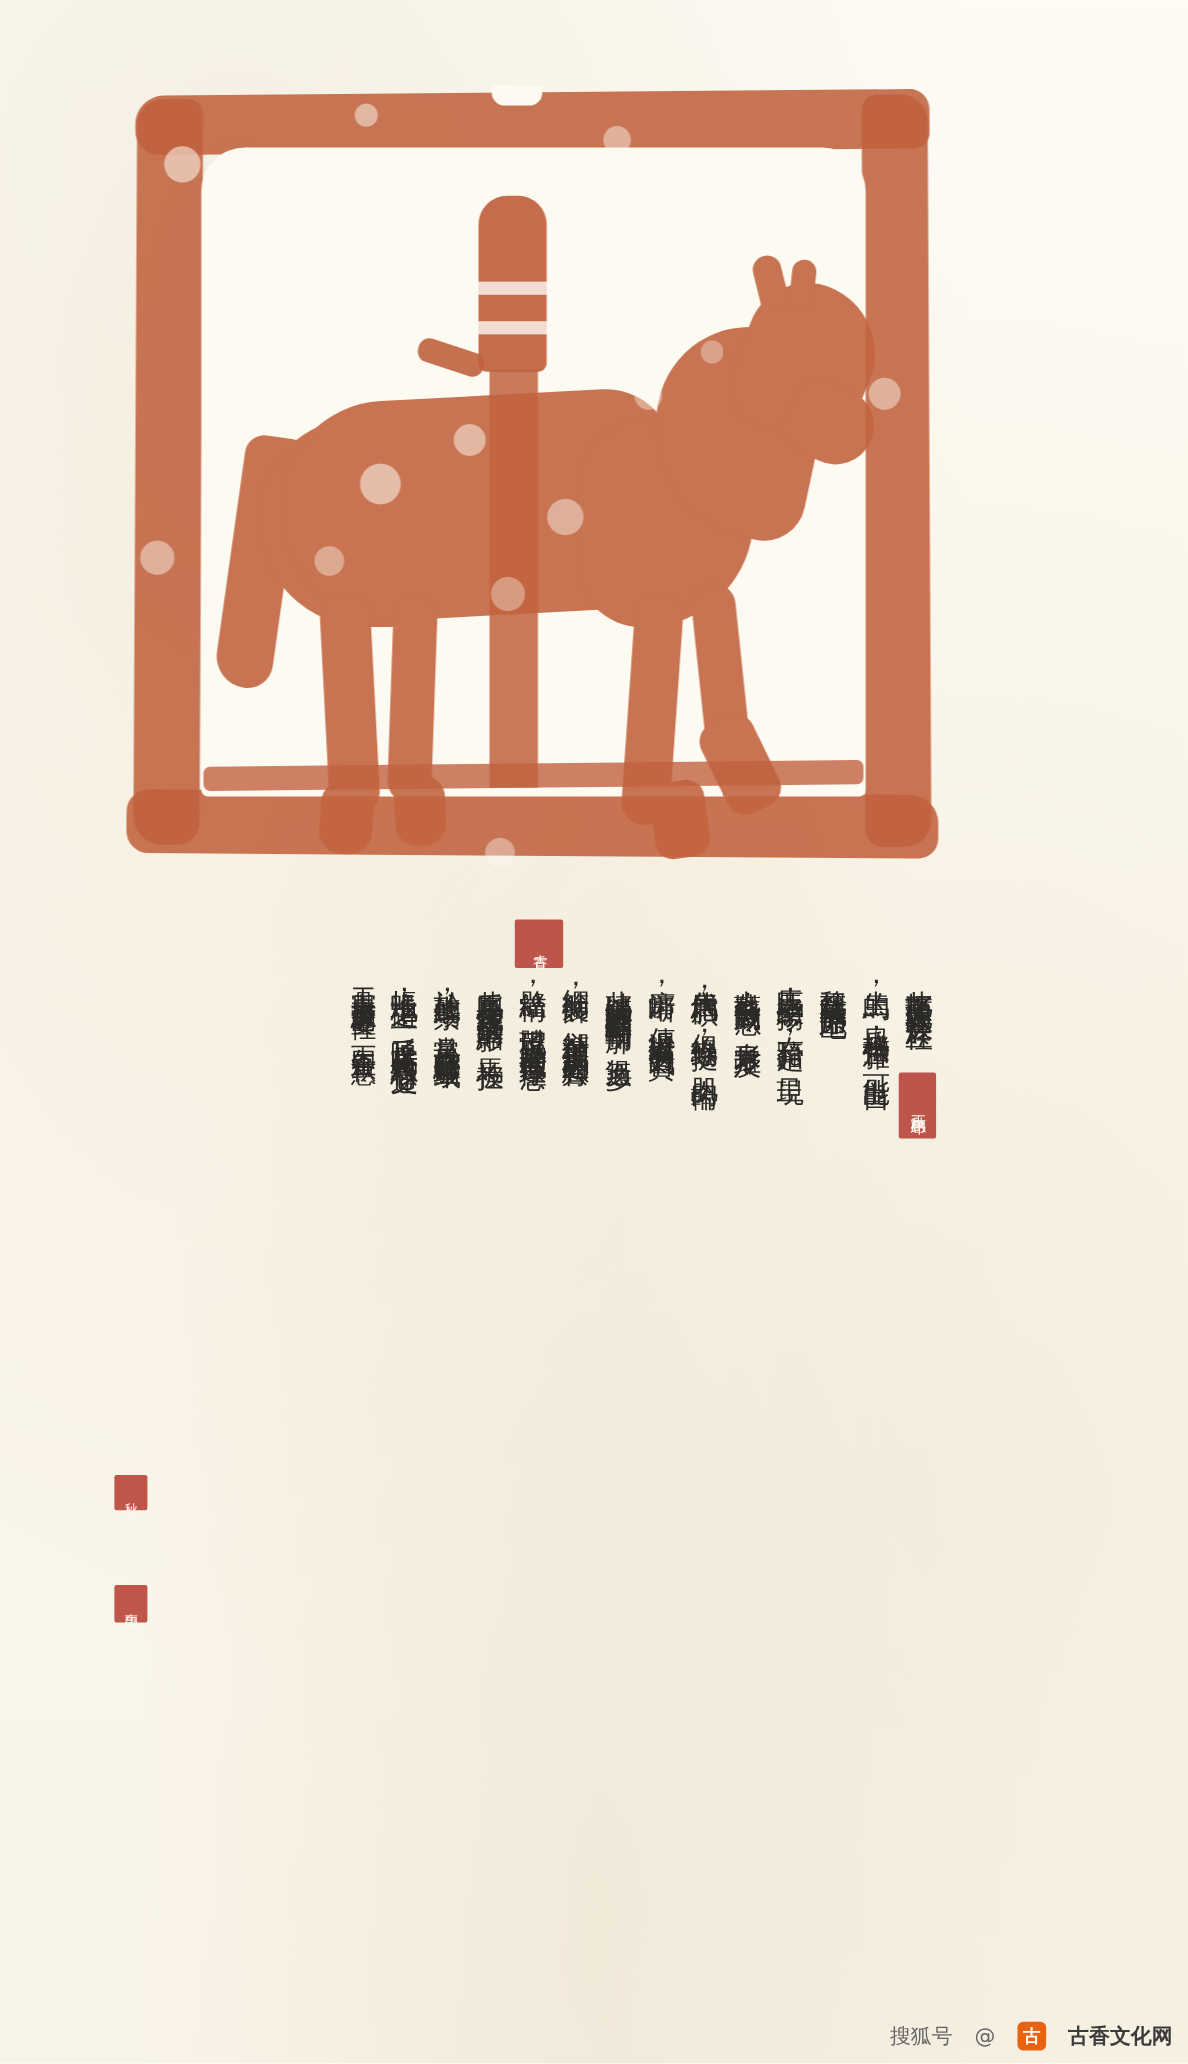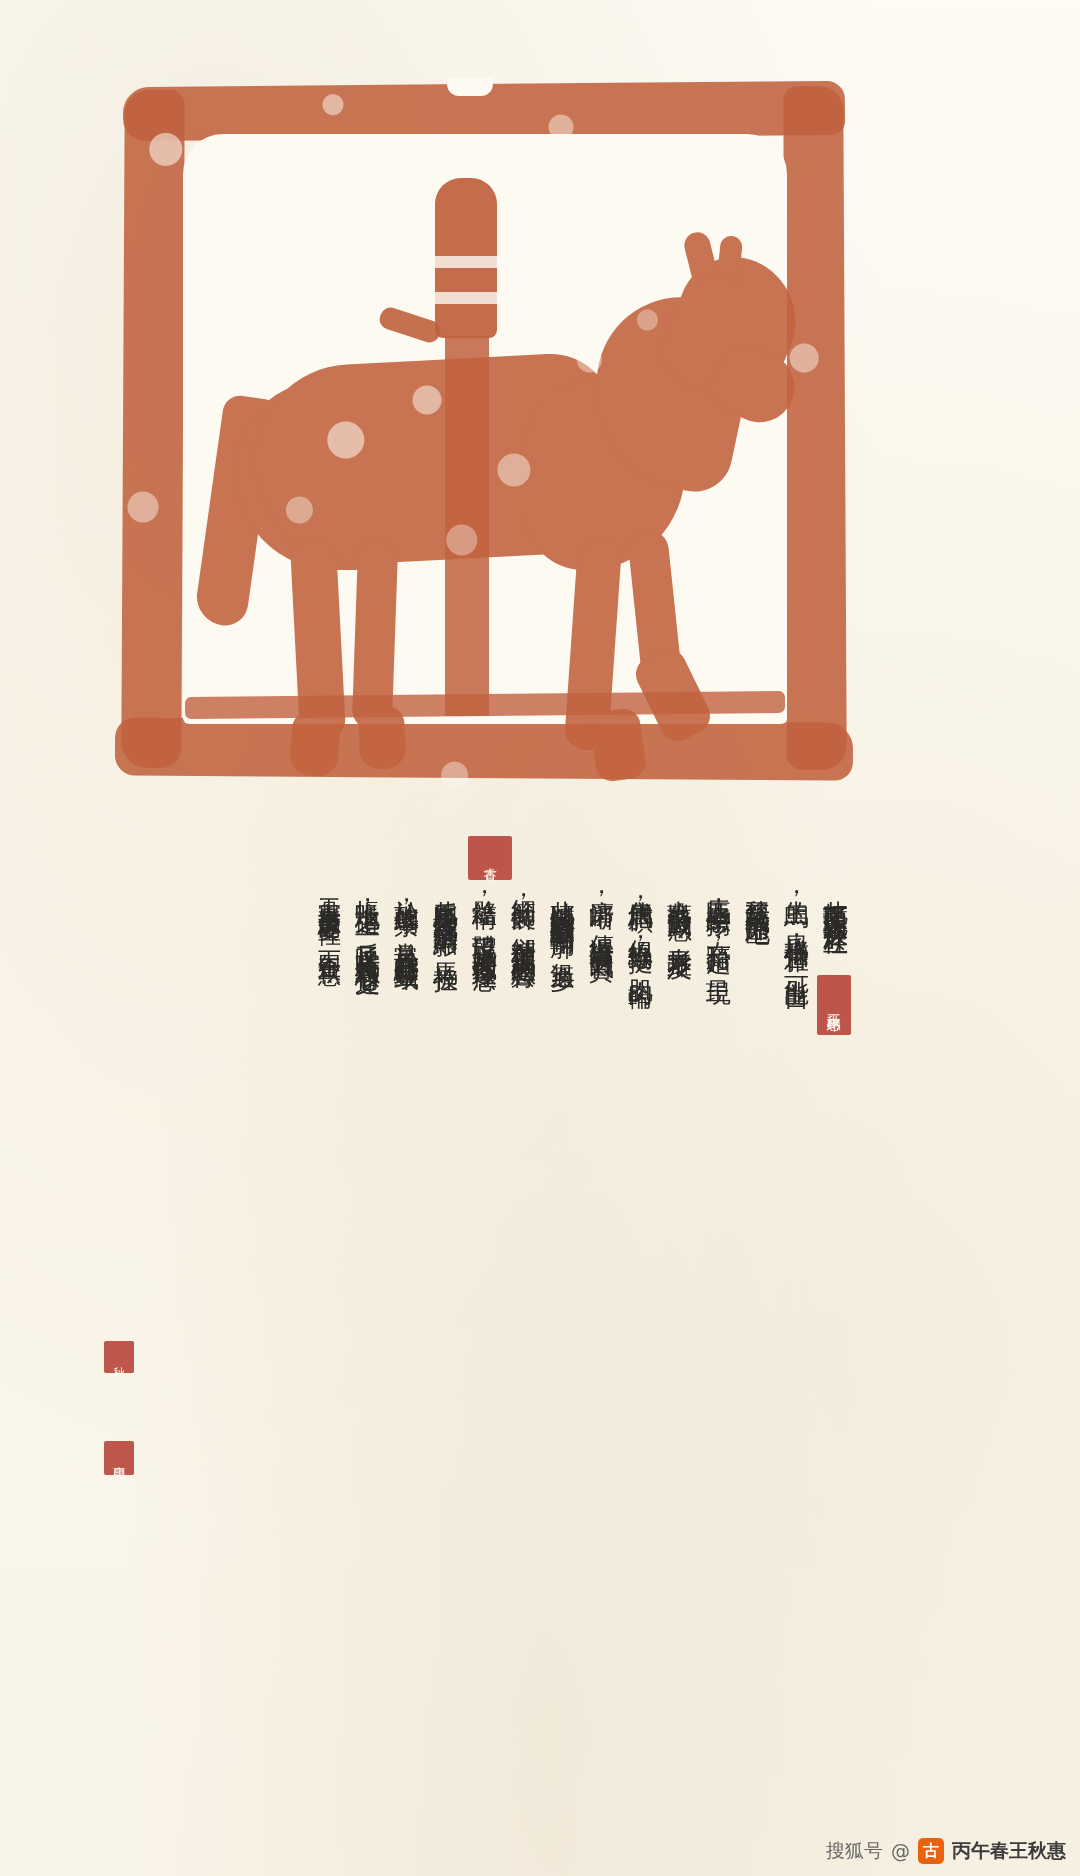--- a/index.html
+++ b/index.html
@@ -234,21 +234,21 @@
   .col.short { align-self: flex-start; }
   .col.sig { font-size: 23px; }
 
   
   .watermark {
     position: absolute;
     right: 14px;
     bottom: 12px;
     display: flex;
     align-items: center;
-    gap: 8px;
+    gap: 20px;
     color: #5a5a5a;
     font-family: "DejaVu Sans", sans-serif;
     font-size: 19px;
   }
   .wm-label { color: #666; }
   .wm-logo {
     width: 26px; height: 26px; border-radius: 5px;
     background: #e8620f;
     display: flex; align-items: center; justify-content: center;
     color: #fff; font-size: 16px; font-weight: bold;
@@ -321,15 +321,15 @@
     <div class="col">此系馬圖是古代社會生活的縮影。馬被拴</div>
     <div class="col">於柱上的場景，常見於貴族宅邸驛站或軍</div>
     <div class="col">帳邊地之磚上，反映了當時馬作為核心交通</div>
     <div class="col sig">工具與軍事資源的重要性。丙午春王秋惠</div>
   </div>
 
   <div class="watermark">
     <span class="wm-label">搜狐号</span>
     <span class="wm-label">@</span>
     <span class="wm-logo">古</span>
-    <span class="wm-brand">丙午春王秋惠</span>
+    <span class="wm-brand">古香文化网</span>
   </div>
 </div>
 
 </body></html>

